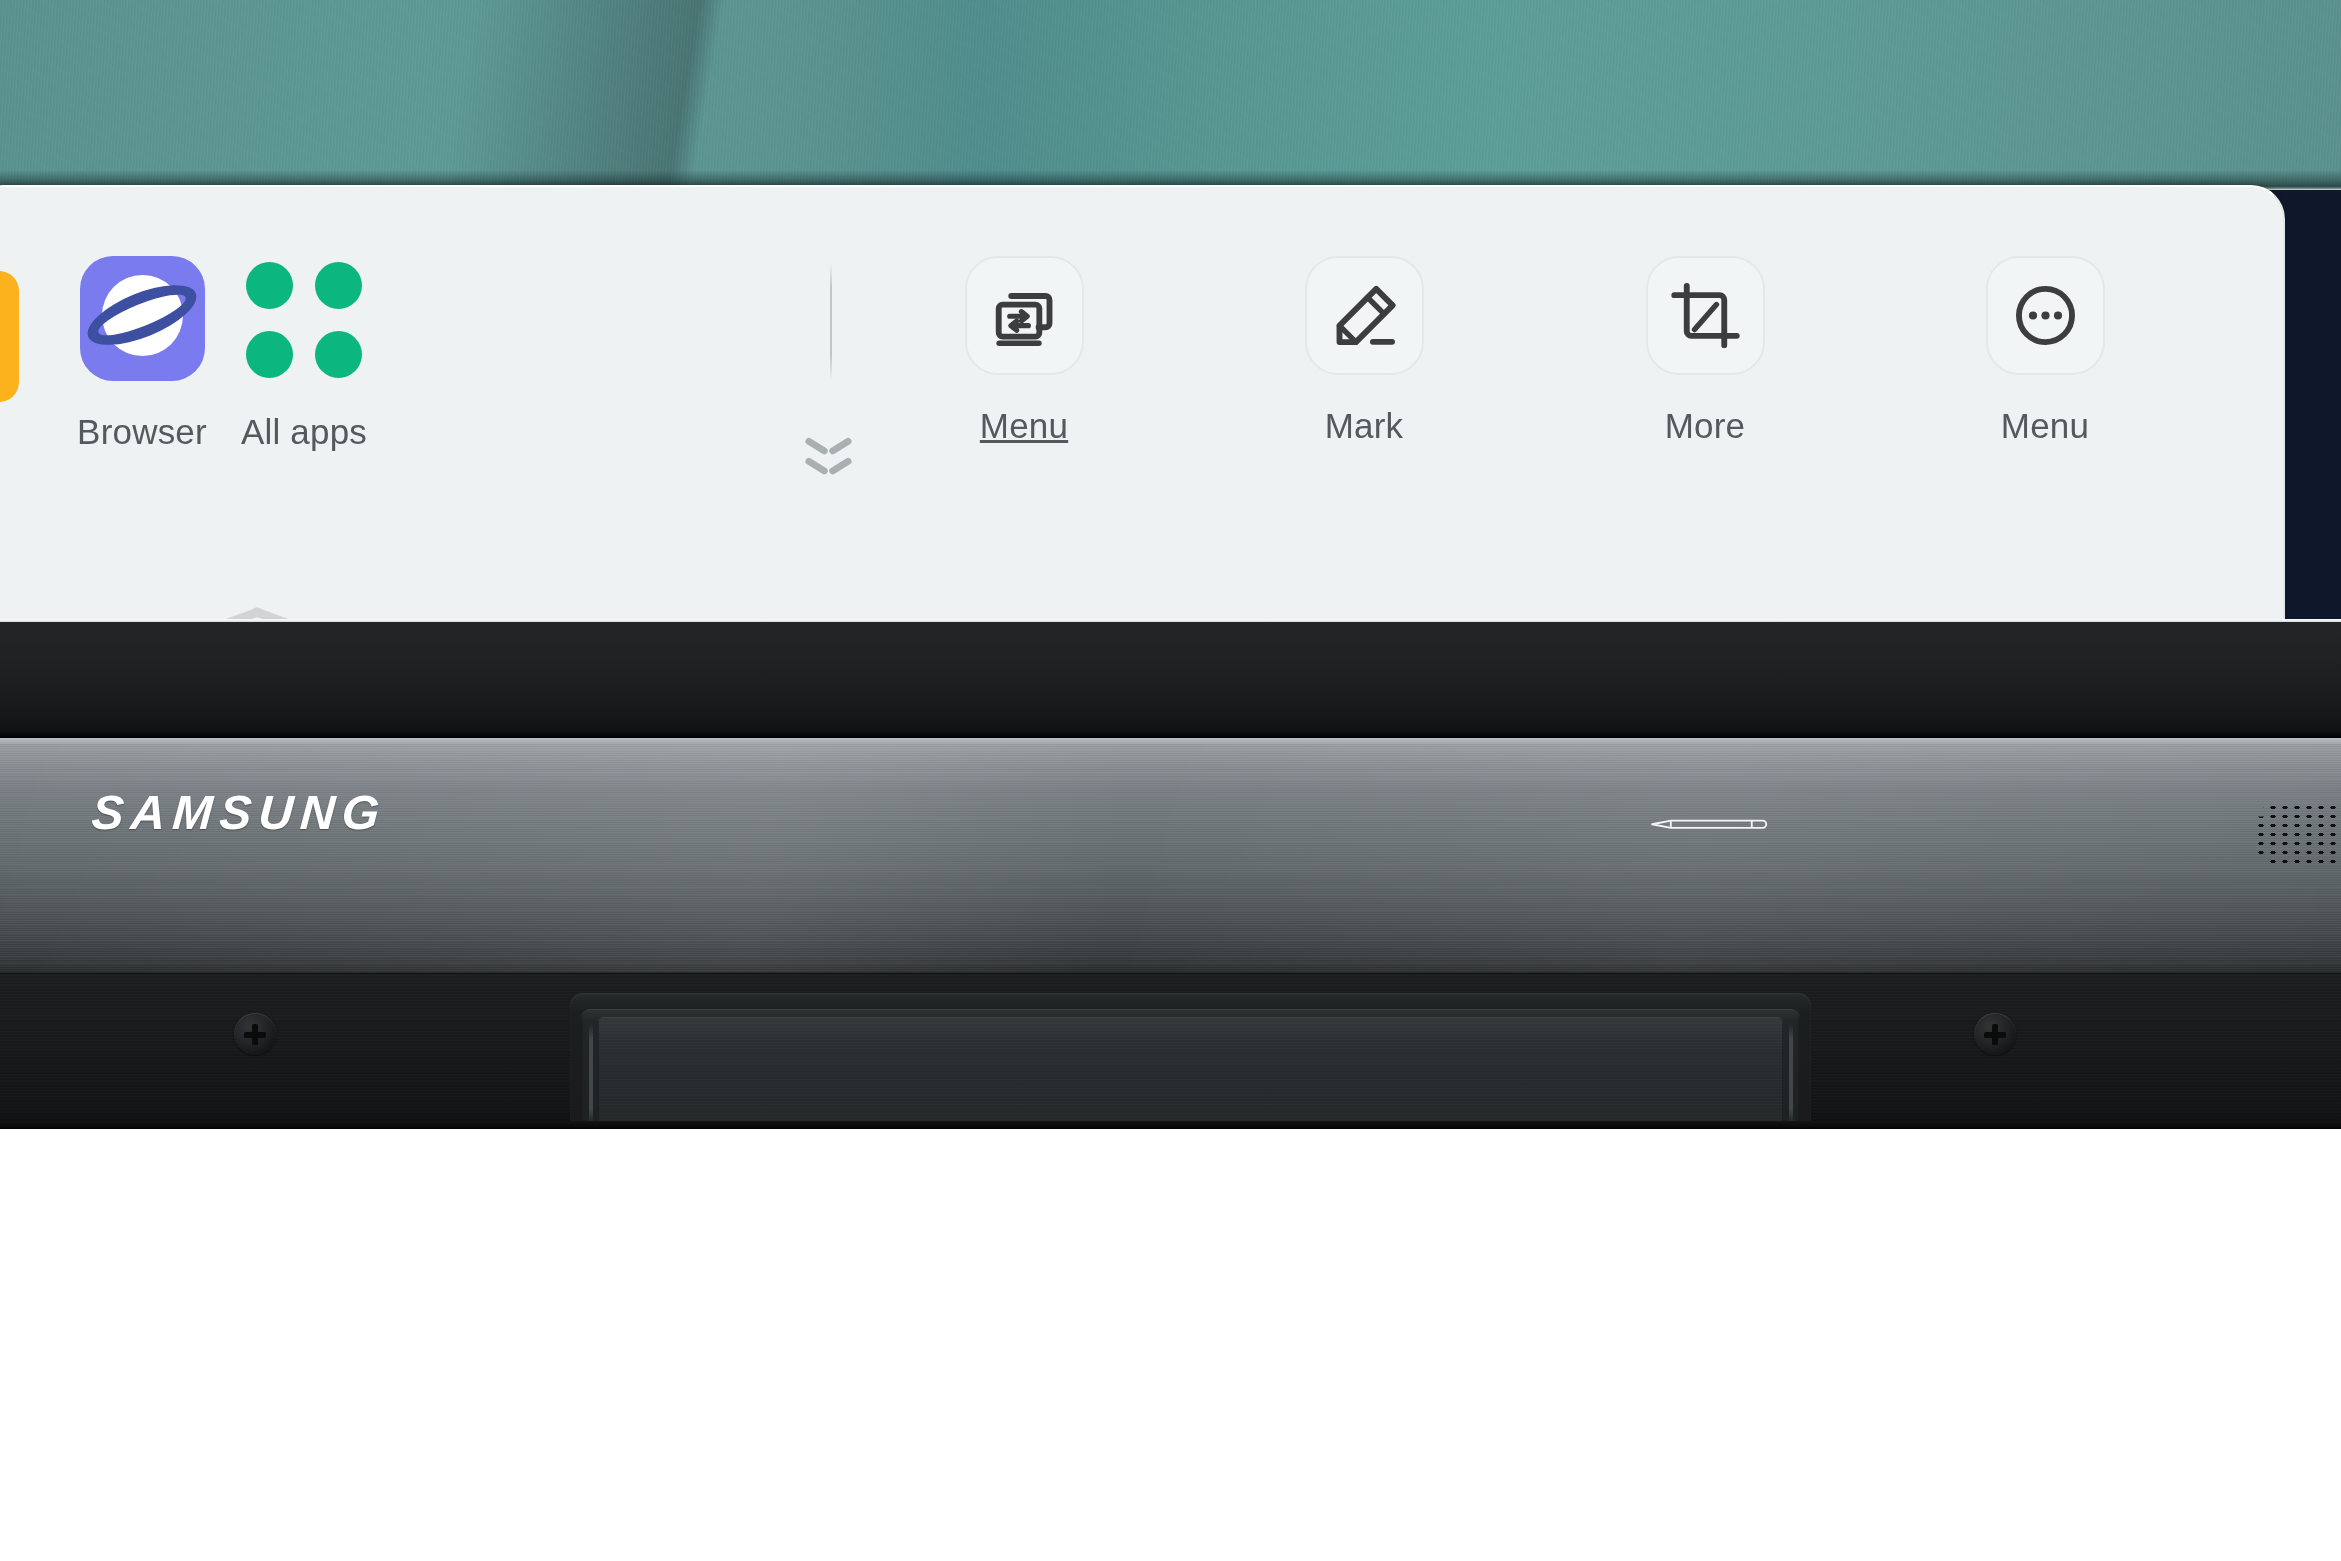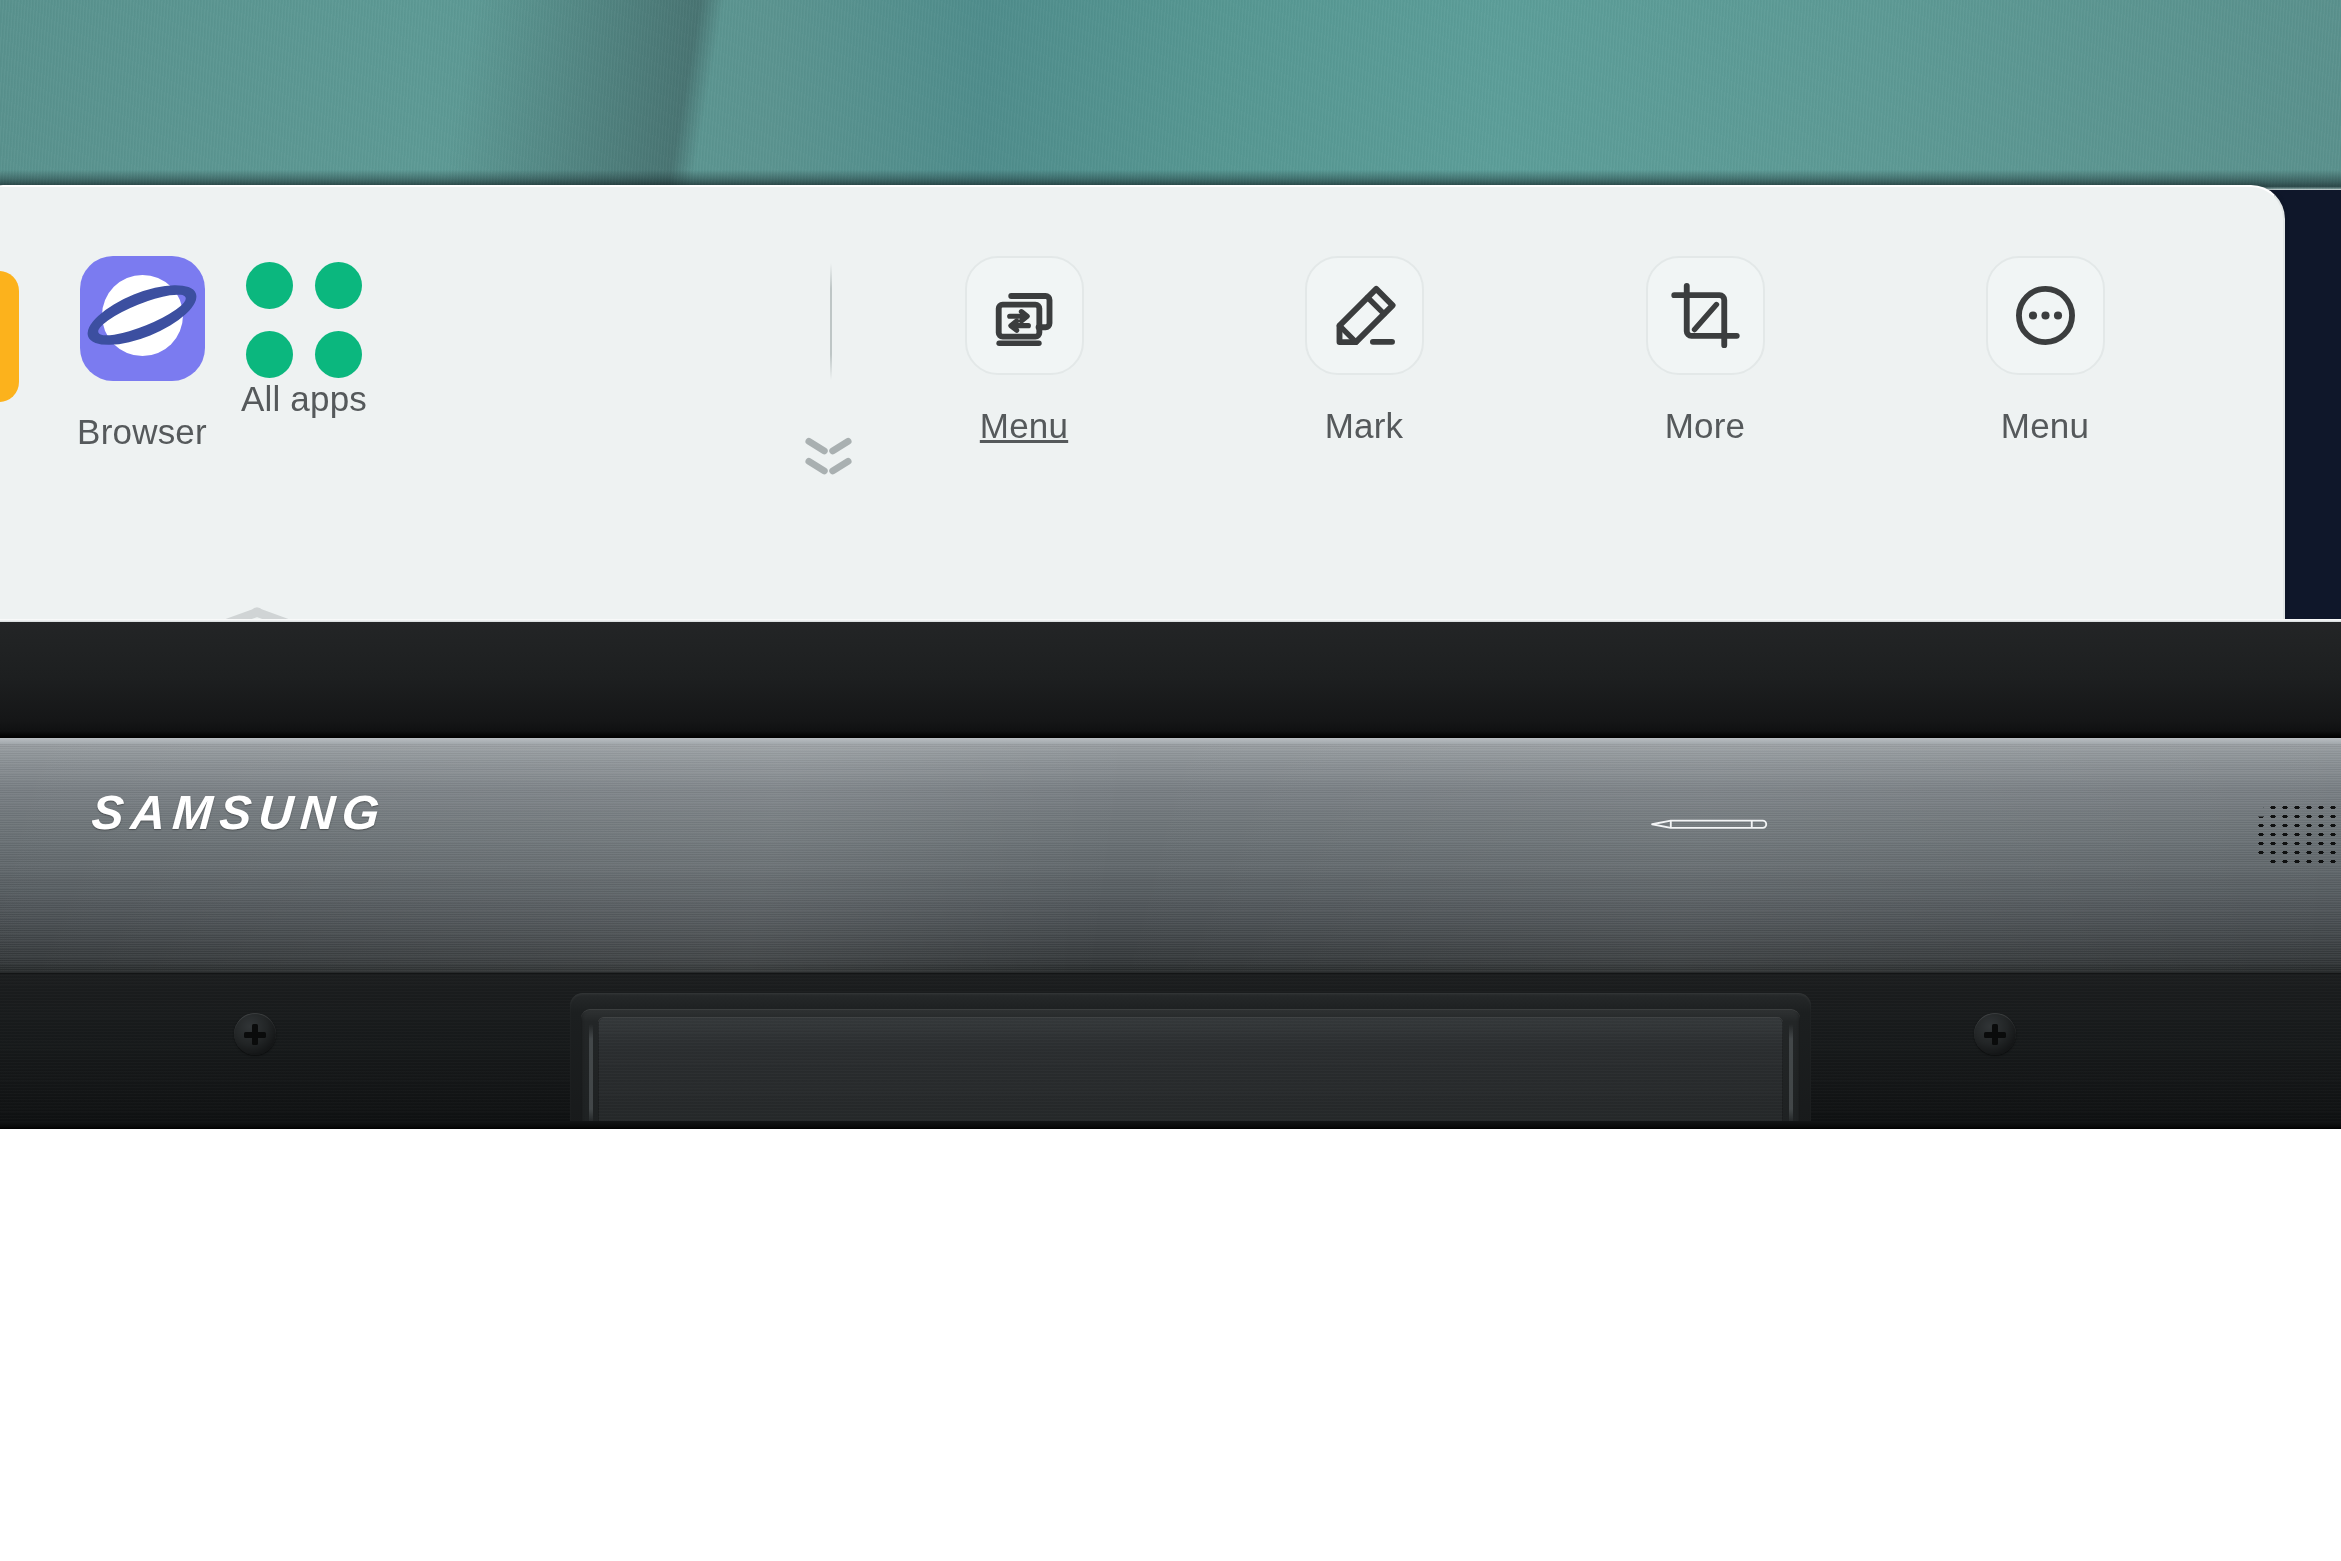--- a/index.html
+++ b/index.html
@@ -483,21 +483,21 @@
         <div class="label" style="margin-top:33px;">Browser</div>
       </div>
 
       <div class="shortcut" style="left:187px; top:69px;">
         <div class="allapps-icon">
           <i class="d1"></i>
             <i class="d2"></i>
             <i class="d3"></i>
             <i class="d4"></i>
         </div>
-        <div class="label" style="">All apps</div>
+        <div class="label" style="margin-top:33px;">All apps</div>
       </div>
 
       <div class="divider" style="left:830px; top:76px;"></div>
 
       <div class="chevron-handle" style="left:800px; top:246px;">
         <span class="c1"></span>
         <span class="c2"></span>
       </div>
 
       <div class="peek-chevron"></div>

